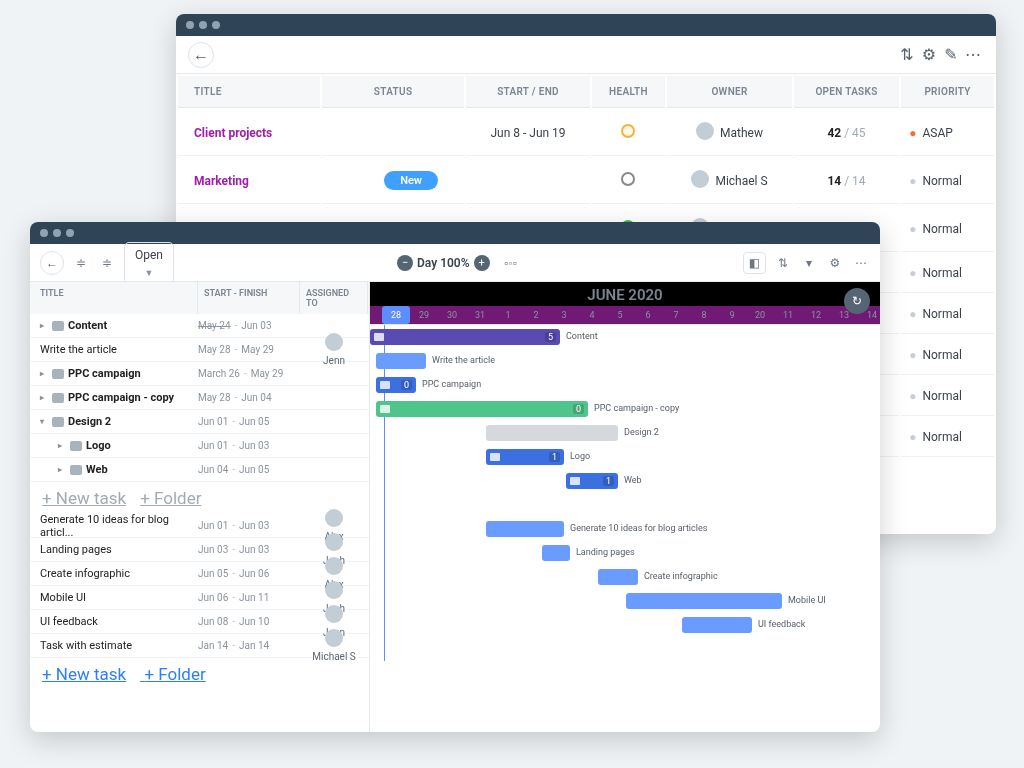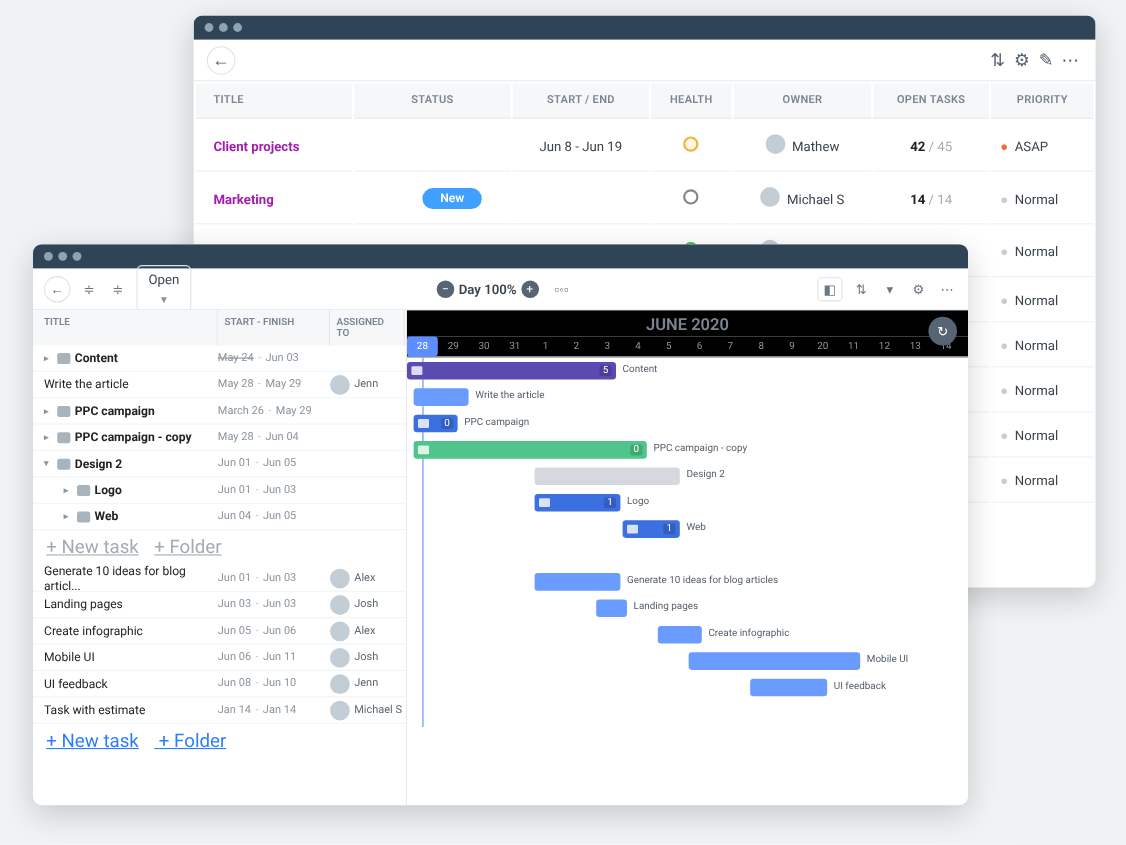--- a/index.html
+++ b/index.html
@@ -46,30 +46,30 @@
 .leftcol .hdr { display: flex; background: #f6f7f9; font-size: 9px; color: #7a8591; font-weight: 600; }
 .leftcol .hdr > div { padding: 6px; border-right: 1px solid #e6e9ec; }
 .leftcol .hdr .c-title { width: 168px; padding-left: 10px; }
 .leftcol .hdr .c-dates { width: 102px; }
 .leftcol .hdr .c-asn { width: 68px; }
 .row { display: flex; font-size: 11px; border-bottom: 1px solid #f1f3f5; align-items: center; height: 24px; }
 .row .c-title { width: 168px; padding-left: 10px; display: flex; align-items: center; gap: 4px; color: #222; }
 .row.folder .c-title { font-weight: 700; }
 .row .c-dates { width: 102px; color: #8a949e; display: flex; gap: 4px; font-size: 10px; }
 .row .c-dates span.sep { color: #c0c5ca; }
-.row .c-asn { width: 68px; display: flex; align-items: center; gap: 4px; color: #5c6872; font-size: 10px; }
+.row .c-asn { width: 68px; display: flex; align-items: center; gap: 4px; color: #5c6872; font-size: 10px; flex-direction: column; }
 .chev { display: inline-block; width: 8px; color: #8a949e; font-size: 8px; }
 .fld-ic { display: inline-block; width: 12px; height: 10px; background: #a9b3bc; border-radius: 2px; position: relative; }
 .newtask { padding: 6px 12px; font-size: 17px; color: #2d7ff9; text-decoration: underline; }
 .newtask span { margin-right: 14px; cursor: pointer; }
 .newtask.muted { color: #a2abb4; }
 
 .rightcol { flex: 1; position: relative; overflow: hidden; }
 .monthlbl { text-align: center; font-size: 15px; color: #7a8591; font-weight: 600; padding: 4px 0 2px; background: #000000; }
-.days { display: flex; background: #000000; border-bottom: 1px solid #e6e9ec; }
+.days { display: flex; background: #701a75; border-bottom: 1px solid #e6e9ec; padding-left: 12px; }
 .day { flex: 0 0 28px; text-align: center; font-size: 9px; color: #8a949e; padding: 4px 0; }
 .day.today { background: #5c8eff; color: #fff; border-radius: 3px; }
 .gantt-rows { position: relative; }
 .grow { height: 24px; position: relative; }
 .bar { position: absolute; height: 16px; top: 4px; border-radius: 3px; font-size: 9px; color: #fff; display: flex; align-items: center; padding: 0 4px; }
 .bar.purple { background: #5a4bb3; }
 .bar.blue { background: #6a9cff; }
 .bar.dblue { background: #3c6fe0; }
 .bar.green { background: #4fc48b; }
 .bar.grey { background: #d5d9dd; }

